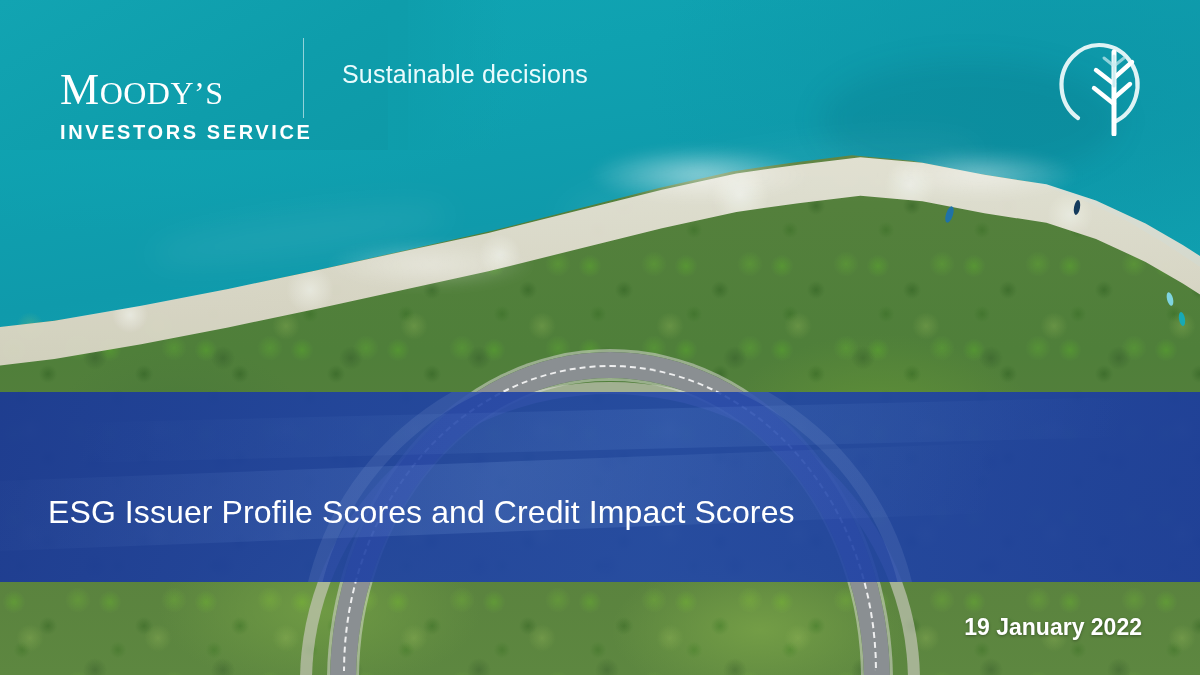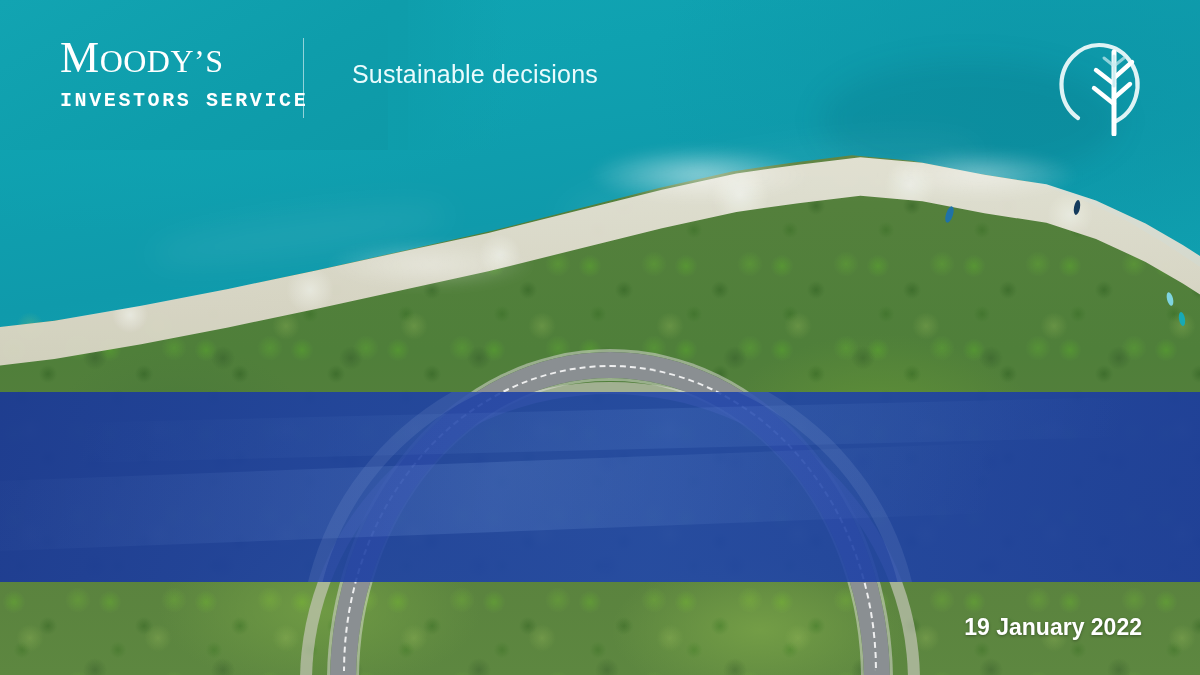--- a/index.html
+++ b/index.html
@@ -156,41 +156,40 @@
   }
 
   
   .header { position:absolute; left:0; top:0; width:1200px; height:150px; }
 
   .logo-block { position:absolute; left:60px; top:36px; }
   .logo-word {
     color:#ffffff;
     font-family:"Liberation Serif", serif;
     font-size:44px; line-height:44px;
-    letter-spacing:.5px; white-space:nowrap;
+    letter-spacing:.5px; white-space:nowrap;margin-top:32px;
   }
   .logo-word .cap  { font-size:44px; }
   .logo-word .sc   { font-size:32px; }
   .logo-sub {
     margin-top:6px; color:#ffffff;
-    font-family:Liberation Mono, monospace;
+    font-family:Liberation Sans, sans-serif;
     font-size:20px; font-weight:600; letter-spacing:2.6px;
     white-space:nowrap;
   }
 
   .divider {
     position:absolute; left:303px; top:38px; width:1px; height:80px;
     background:rgba(255,255,255,.55);
   }
 
   .tagline {
     position:absolute; left:342px; top:60px;
     color:#eafbfd; font-size:25px; font-weight:300; letter-spacing:.2px;
     white-space:nowrap;
-    margin-left:10px;
   }
 
   .esg-logo { position:absolute; left:1044px; top:26px; width:112px; height:110px; }
   .esg-logo svg { display:block; }
 
   
   .banner {
     position:absolute; left:0; top:392px; width:1200px; height:190px;
     background:linear-gradient(100deg,
       rgba(27,57,150,.93) 0%,
@@ -299,16 +298,17 @@
 
     </div>
   </div>
 
   <div class="banner">
     <div class="banner-arc"></div>
     <div class="banner-sheen"></div>
     <div class="banner-sheen2"></div>
   </div>
 
+  <div class="subtitle">ESG Issuer Profile Scores and Credit Impact Scores</div>
 
   <div class="date">19 January 2022</div>
 
 </div>
 
 </body></html>

